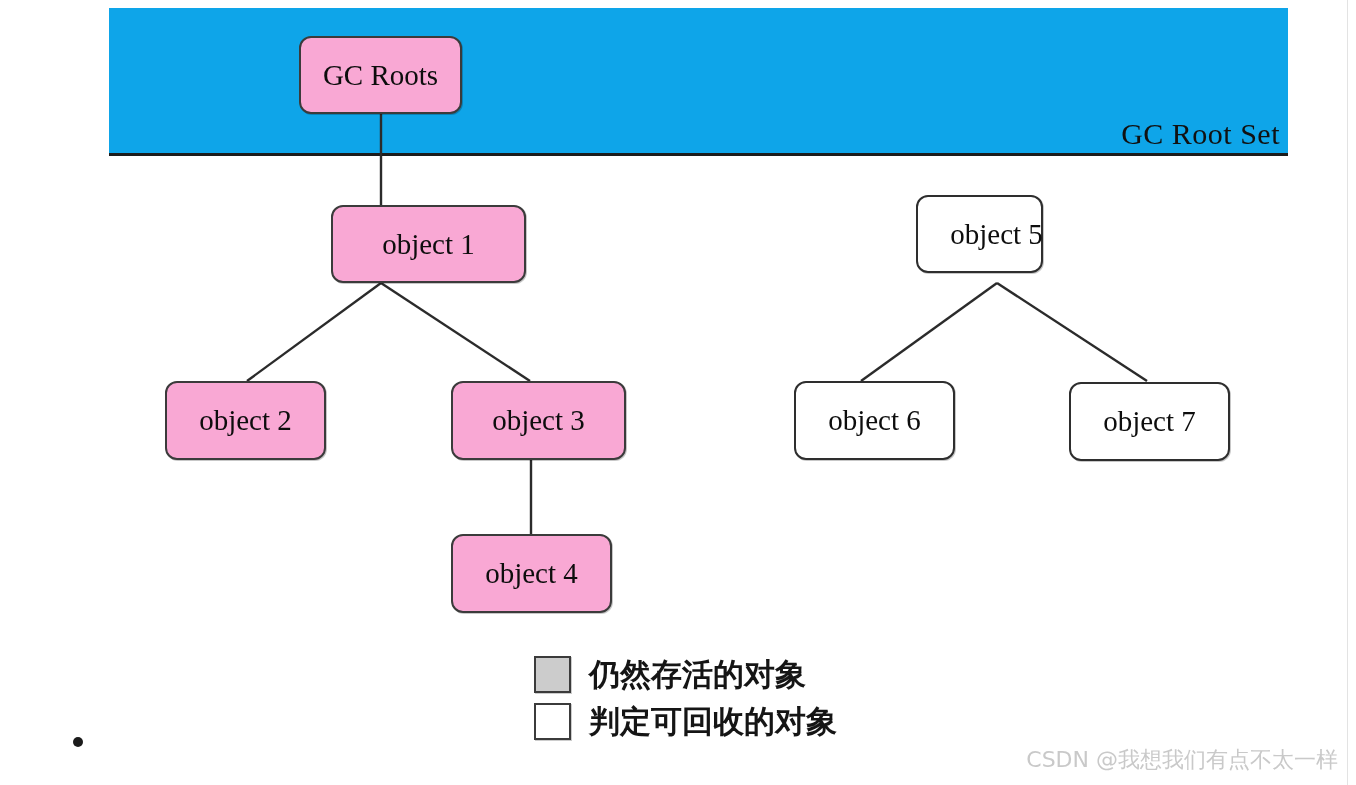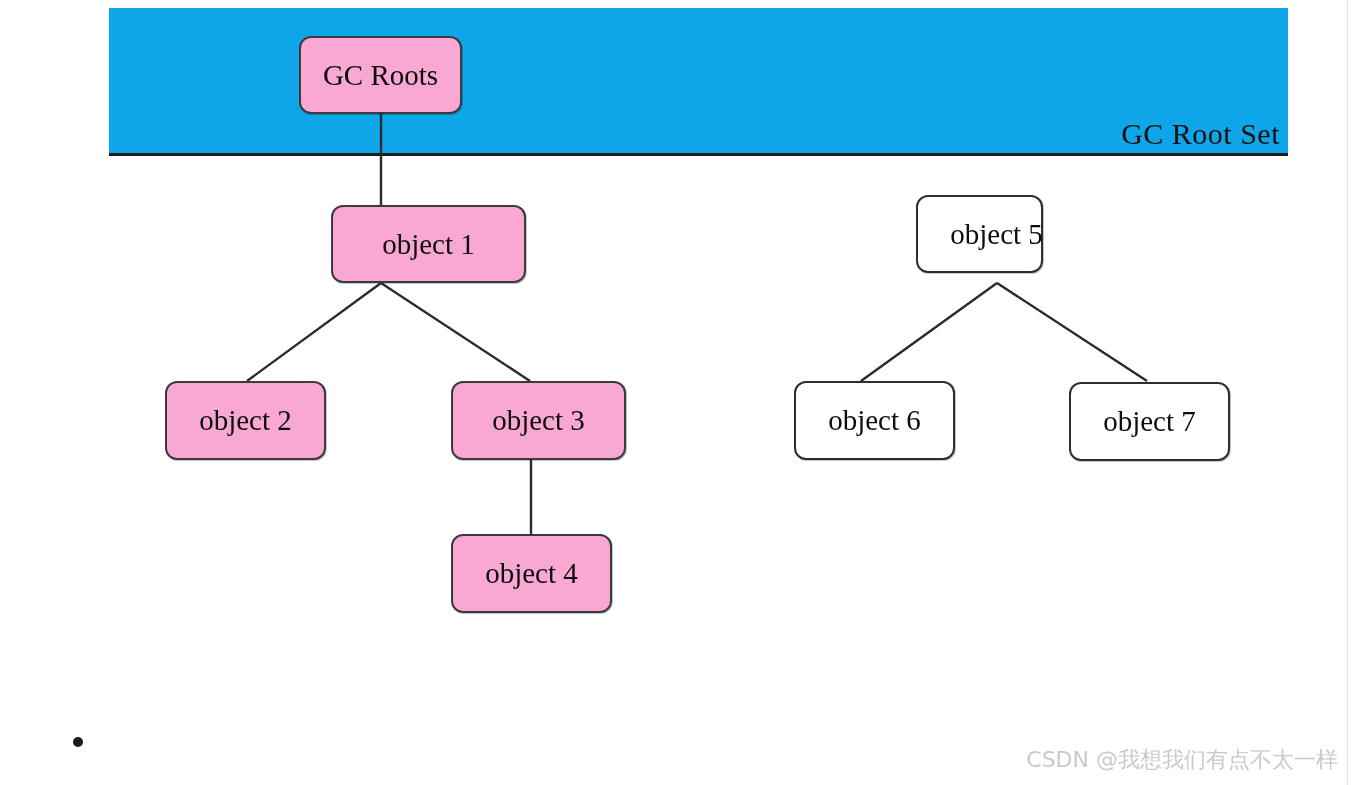--- a/index.html
+++ b/index.html
@@ -179,17 +179,27 @@
         <span>object 5</span>
       </div>
       <div class="node dead" style="left: 766px; top: 381px; width: 161px; height: 79px; margin-left: 28px;">
         <span>object 6</span>
       </div>
       <div class="node dead" style="left: 1069px; top: 382px; width: 161px; height: 79px;">
         <span>object 7</span>
       </div>
     </div>
 
+  <div class="legend">
+    <div class="legend-row">
+      <div class="swatch live"></div>
+      <div class="legend-text">仍然存活的对象</div>
+    </div>
+    <div class="legend-row">
+      <div class="swatch dead"></div>
+      <div class="legend-text">判定可回收的对象</div>
+    </div>
+  </div>
 
   <div class="bullet"></div>
 
   <div class="watermark">CSDN @我想我们有点不太一样</div>
 </div>
 
 </body></html>

